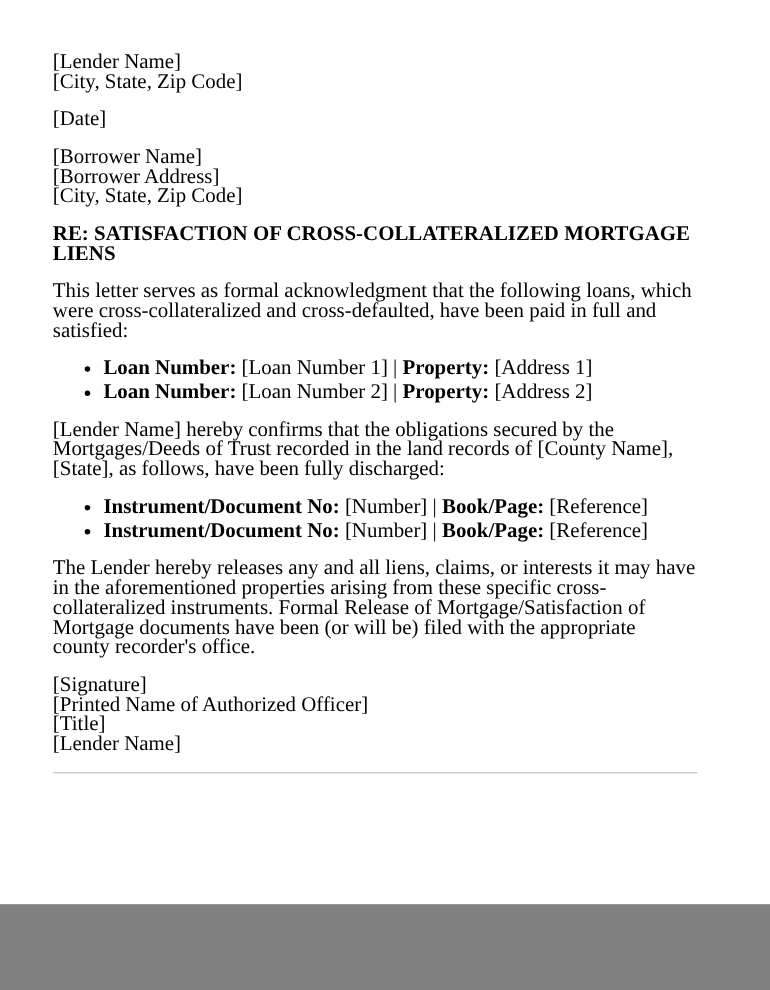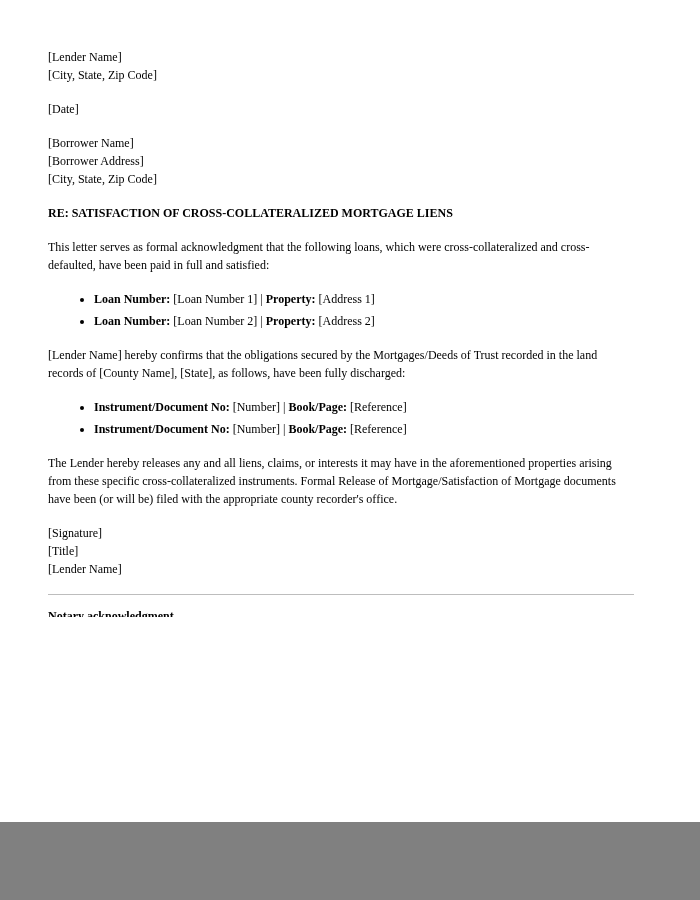--- a/index.html
+++ b/index.html
@@ -13,21 +13,21 @@
       font-family: "Liberation Serif", serif;
     }
     .page {
       width: 700px;
       height: 822px;
       background: #ffffff;
       box-sizing: border-box;
       padding: 48px 66px 5px 48px;
       overflow: hidden;
       color: #000000;
-      font-size: 12px;
+      font-size: 19px;
       line-height: 18px;
     }
     .block { margin: 0 0 16px 0; }
     .addr div { margin: 0; }
     .subject { font-weight: bold; }
     p { margin: 12px 0 16px 0; }
     ul { margin: 0 0 16px 0; padding: 0 0 0 42px; }
     li { margin: 4px; }
     b { font-weight: bold; }
     hr.sep {
@@ -75,23 +75,21 @@
     <li><b>Instrument/Document No:</b><span> [Number] | </span><b>Book/Page:</b><span> [Reference]</span></li>
     <li><b>Instrument/Document No:</b><span> [Number] | </span><b>Book/Page:</b><span> [Reference]</span></li>
   </ul>
 
   <p>The Lender hereby releases any and all liens, claims, or interests it may have in the aforementioned properties arising from these specific cross-collateralized instruments. Formal Release of Mortgage/Satisfaction of Mortgage documents have been (or will be) filed with the appropriate county recorder's office.</p>
 
 
 
   <div class="block addr">
     <div>[Signature]</div>
+    <div>[Printed Name of Authorized Officer]</div>
     <div>[Title]</div>
     <div>[Lender Name]</div>
   </div>
 
   <hr class="sep">
 
-  <div class="clipped-note">
-    <b>Notary acknowledgment</b>
-  </div>
 
 </div>
 
 </body></html>

